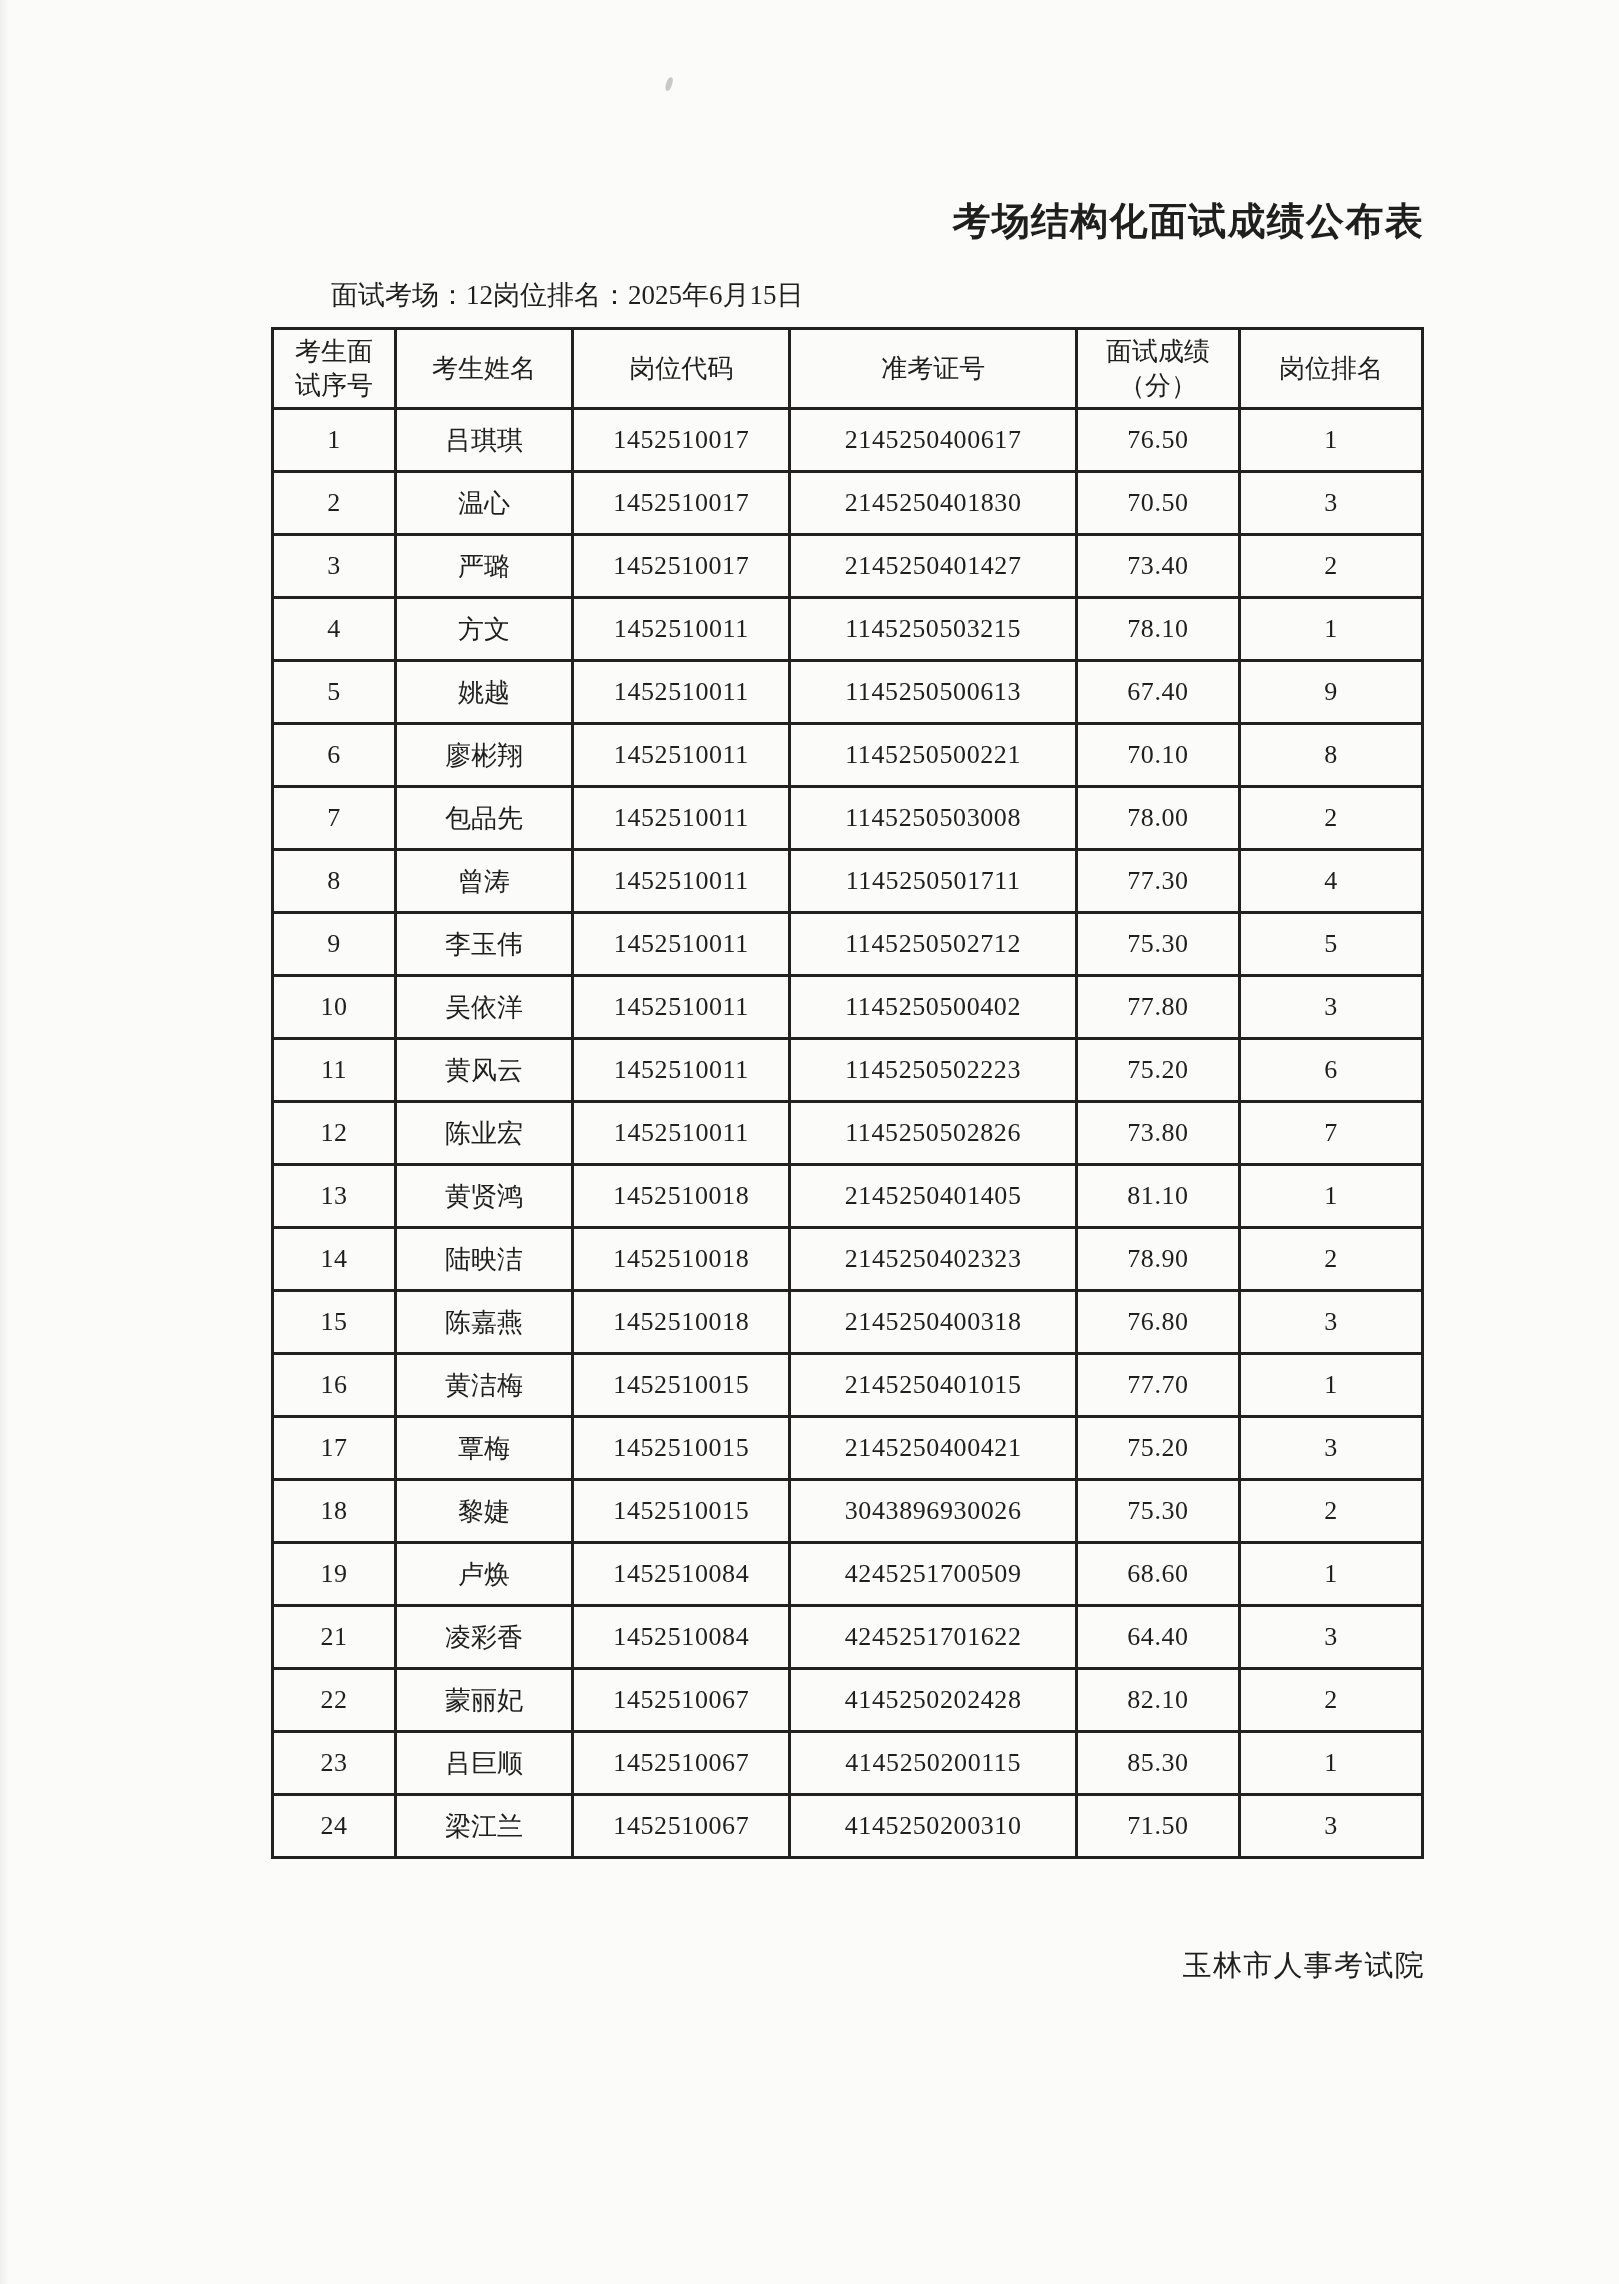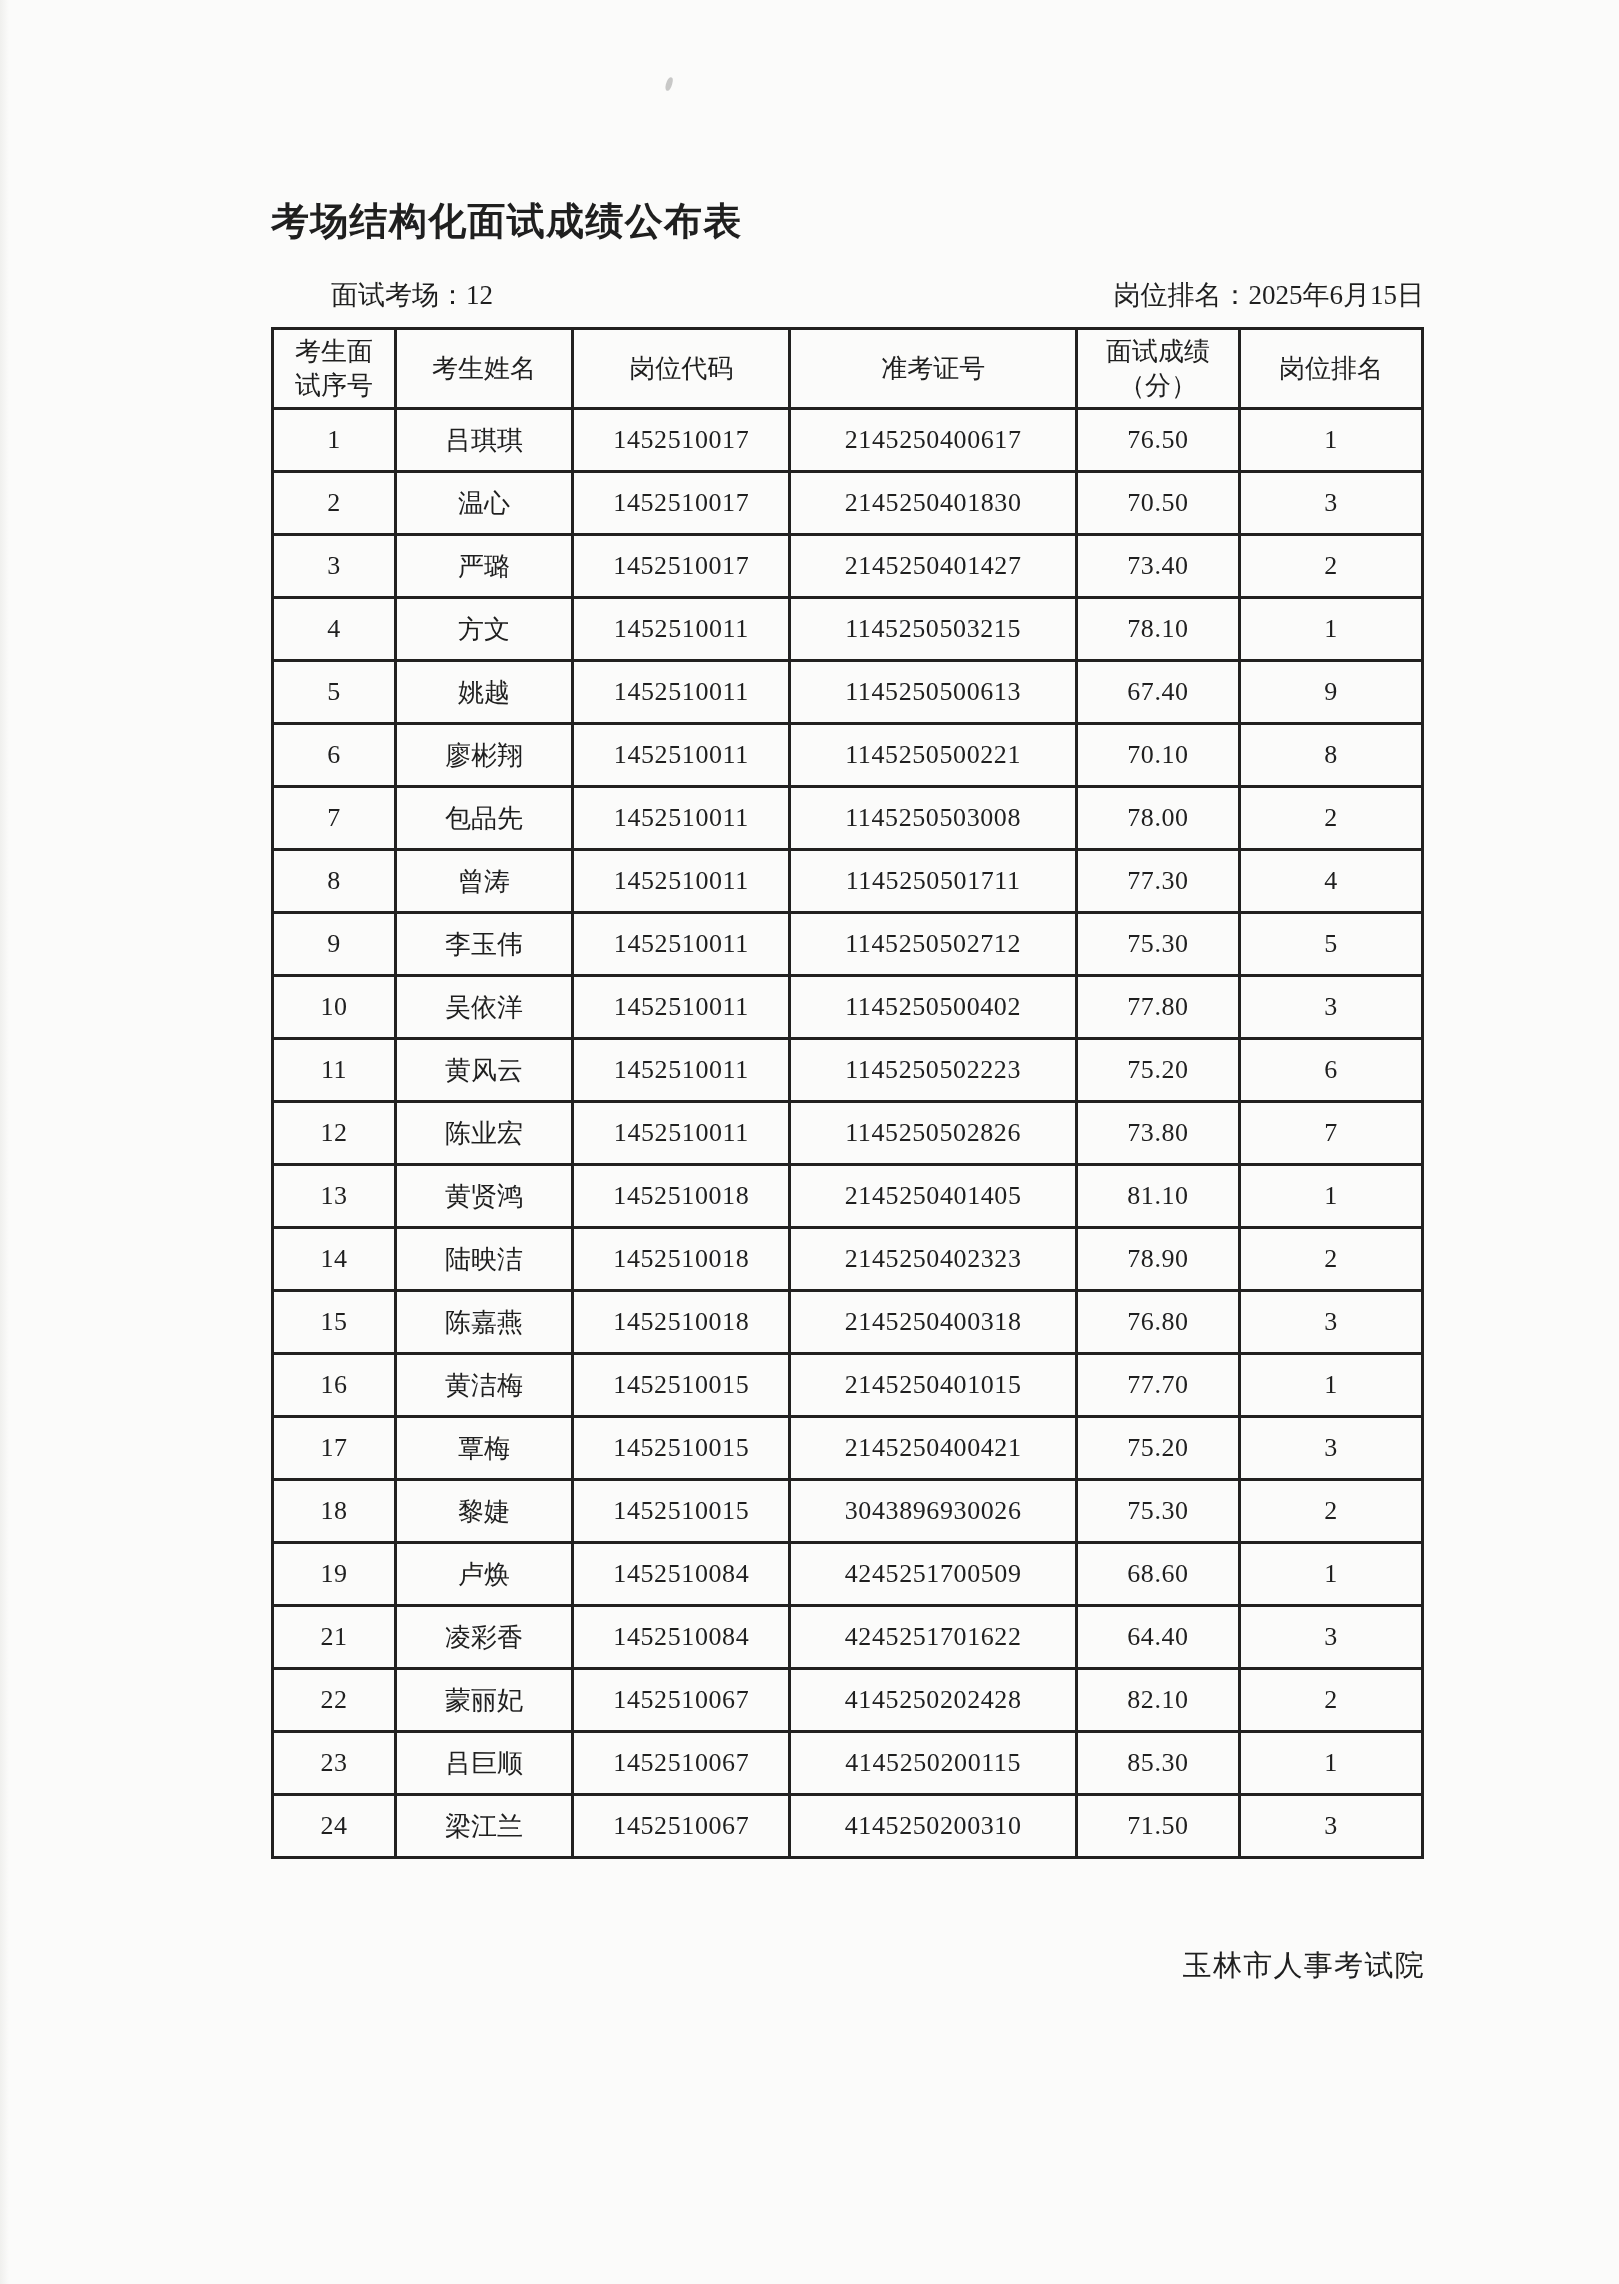--- a/index.html
+++ b/index.html
@@ -26,32 +26,31 @@
     background: #b7b7b5;
     border-radius: 60% 40% 55% 45%;
     transform: rotate(14deg);
     opacity: .75;
   }
   .doc-title {
     position: absolute;
     left: 271px; top: 200px;
     width: 1153px;
     margin: 0;
-    text-align: left;
+    text-align: right;
     font-size: 38px;
     line-height: 1.15;
     font-weight: 700;
     letter-spacing: 1.3px;
   }
   .meta-row {
     position: absolute;
     left: 271px; top: 279px;
     width: 1153px;
     display: flex;
-    justify-content: space-between;
     align-items: baseline;
     font-size: 27px;
     line-height: 1.2;
   }
   .meta-left { padding-left: 60px; }
   .score-table {
     position: absolute;
     left: 271px; top: 327px;
     width: 1153px;
     border-collapse: collapse;

